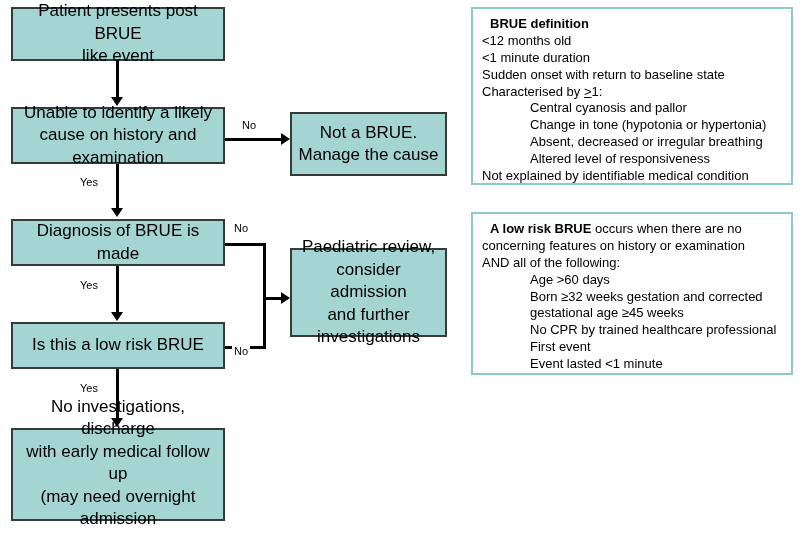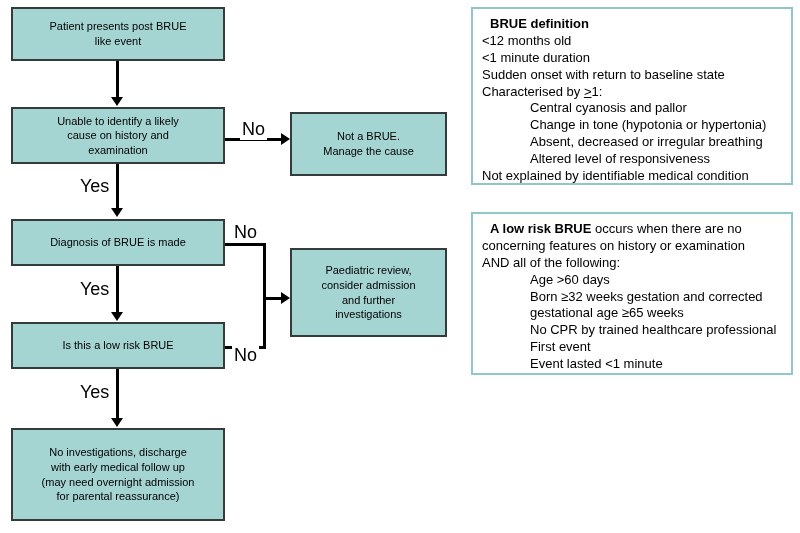--- a/index.html
+++ b/index.html
@@ -24,21 +24,21 @@
   
   .fc-box {
     position: absolute;
     box-sizing: border-box;
     background: #a5d5d3;
     border: 2px solid #333b3b;
     display: flex;
     align-items: center;
     justify-content: center;
     text-align: center;
-    font-size: 11px;
+    font-size: 17px;
     line-height: 1.32;
     color: #000;
     padding: 2px 6px;
     white-space: pre-line;
   }
 
   
   .vline {
     position: absolute;
     width: 3px;
@@ -60,21 +60,21 @@
   .arrow-right {
     position: absolute;
     width: 0;
     height: 0;
     border-top: 6px solid transparent;
     border-bottom: 6px solid transparent;
     border-left: 9px solid #000;
   }
   .edge-label {
     position: absolute;
-    font-size: 18px;
+    font-size: 11px;
     color: #000;
     background: #ffffff;
     padding: 0 2px;
     white-space: nowrap;
   }
 
   
   .panel {
     position: absolute;
     box-sizing: border-box;
@@ -166,19 +166,19 @@
     <div class="line bullet">Altered level of responsiveness</div>
     <div class="line">Not explained by identifiable medical condition</div>
   </div>
 
   <div class="panel" style="left:471px; top:212px; width:322px; height:163px;">
     <div class="line"><b>A low risk BRUE</b><span> occurs when there are no</span></div>
     <div class="line">concerning features on history or examination</div>
     <div class="line">AND all of the following:</div>
     <div class="line bullet">Age &gt;60 days</div>
     <div class="line bullet">Born ≥32 weeks gestation and corrected</div>
-    <div class="line bullet">gestational age ≥65 weeks</div>
+    <div class="line bullet">gestational age ≥45 weeks</div>
     <div class="line bullet">No CPR by trained healthcare professional</div>
     <div class="line bullet">First event</div>
     <div class="line bullet">Event lasted &lt;1 minute</div>
   </div>
 
 </div>
 
 </body></html>

